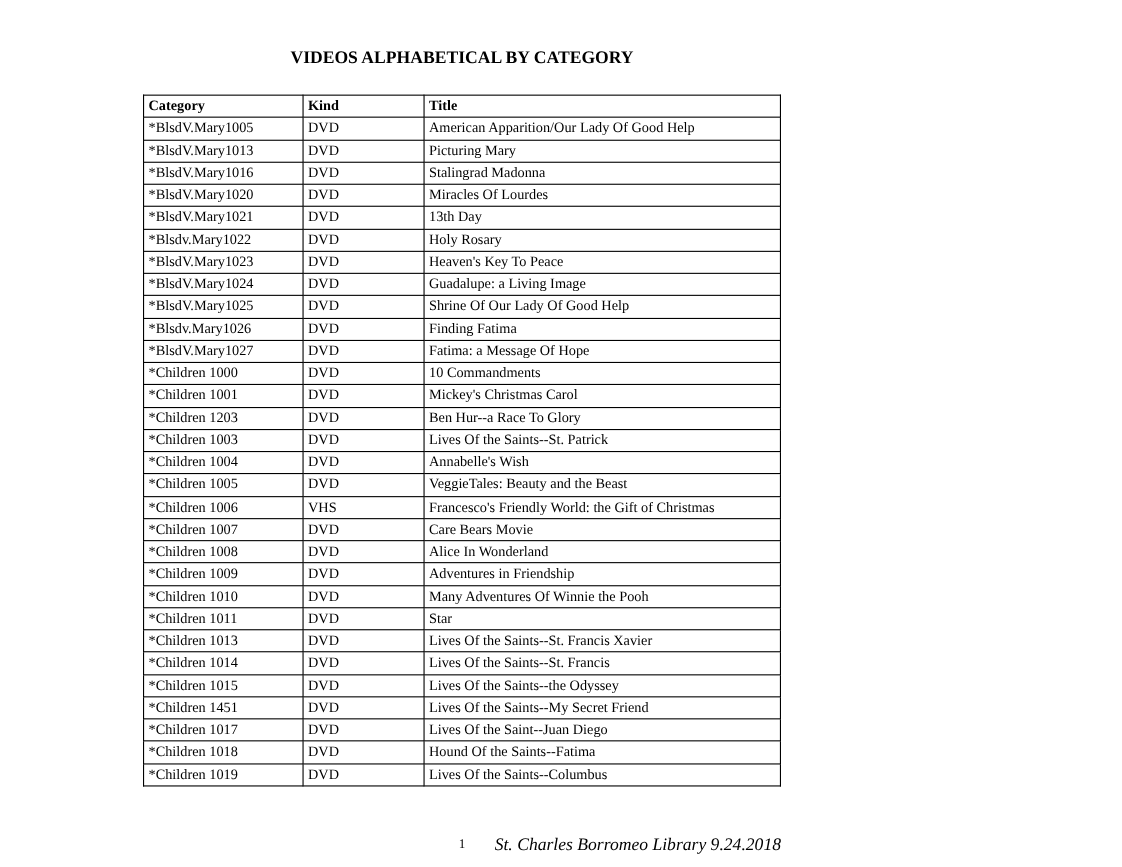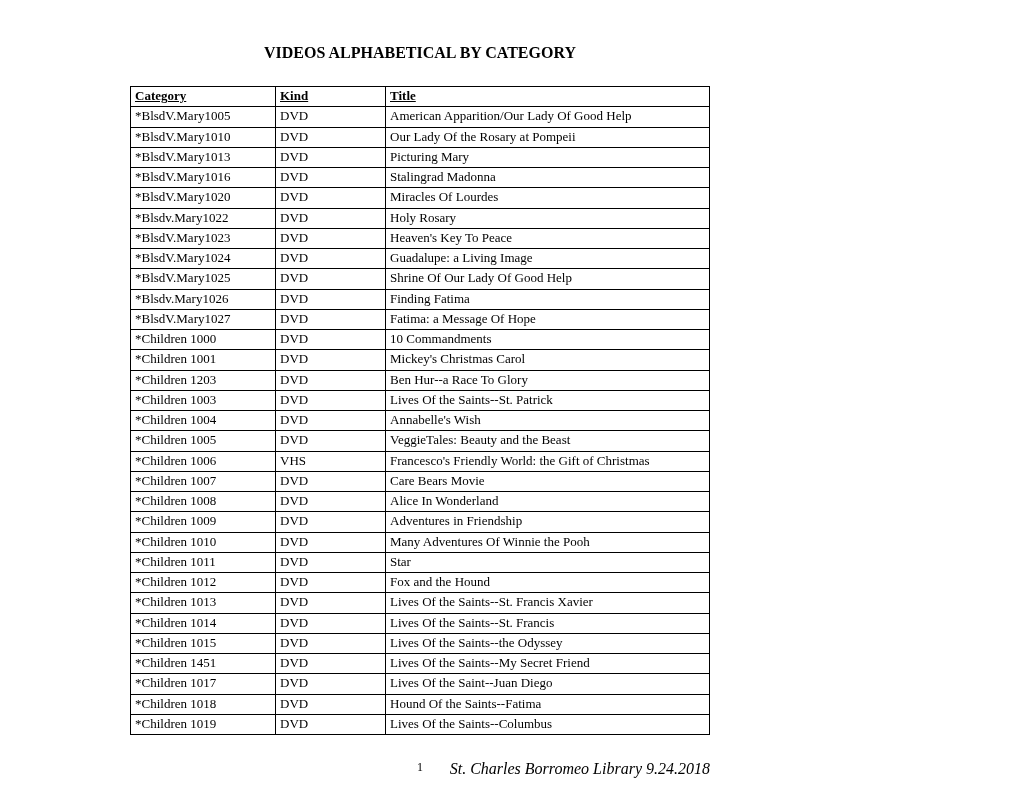--- a/index.html
+++ b/index.html
@@ -29,21 +29,20 @@
   }
   td, th {
     border: 1px solid #000;
     padding: 1px 4px 2px 4px;
     text-align: left;
     line-height: 1.25;
     font-weight: normal;
   }
   th {
     font-weight: bold;
-    text-decoration: underline;
   }
   col.c1 { width: 145px; }
   col.c2 { width: 110px; }
   col.c3 { width: auto; }
   .footer {
     position: absolute;
     bottom: 28px;
     left: 130px;
     right: 110px;
     font-size: 12px;
@@ -79,38 +78,38 @@
         <th>Title</th>
       </tr>
     </thead>
     <tbody id="tbody">
         <tr>
           <td>*BlsdV.Mary1005</td>
           <td>DVD</td>
           <td>American Apparition/Our Lady Of Good Help</td>
         </tr>
         <tr>
-          <td>*BlsdV.Mary1010</td>
-          <td>DVD</td>
-          <td>Our Lady Of the Rosary at Pompeii</td>
-        </tr>
-        <tr>
           <td>*BlsdV.Mary1013</td>
           <td>DVD</td>
           <td>Picturing Mary</td>
         </tr>
         <tr>
           <td>*BlsdV.Mary1016</td>
           <td>DVD</td>
           <td>Stalingrad Madonna</td>
         </tr>
         <tr>
           <td>*BlsdV.Mary1020</td>
           <td>DVD</td>
           <td>Miracles Of Lourdes</td>
+        </tr>
+        <tr>
+          <td>*BlsdV.Mary1021</td>
+          <td>DVD</td>
+          <td>13th Day</td>
         </tr>
         <tr>
           <td>*Blsdv.Mary1022</td>
           <td>DVD</td>
           <td>Holy Rosary</td>
         </tr>
         <tr>
           <td>*BlsdV.Mary1023</td>
           <td>DVD</td>
           <td>Heaven's Key To Peace</td>
@@ -187,25 +186,20 @@
         </tr>
         <tr>
           <td>*Children 1010</td>
           <td>DVD</td>
           <td>Many Adventures Of Winnie the Pooh</td>
         </tr>
         <tr>
           <td>*Children 1011</td>
           <td>DVD</td>
           <td>Star</td>
-        </tr>
-        <tr>
-          <td>*Children 1012</td>
-          <td>DVD</td>
-          <td>Fox and the Hound</td>
         </tr>
         <tr>
           <td>*Children 1013</td>
           <td>DVD</td>
           <td>Lives Of the Saints--St. Francis Xavier</td>
         </tr>
         <tr>
           <td>*Children 1014</td>
           <td>DVD</td>
           <td>Lives Of the Saints--St. Francis</td>

